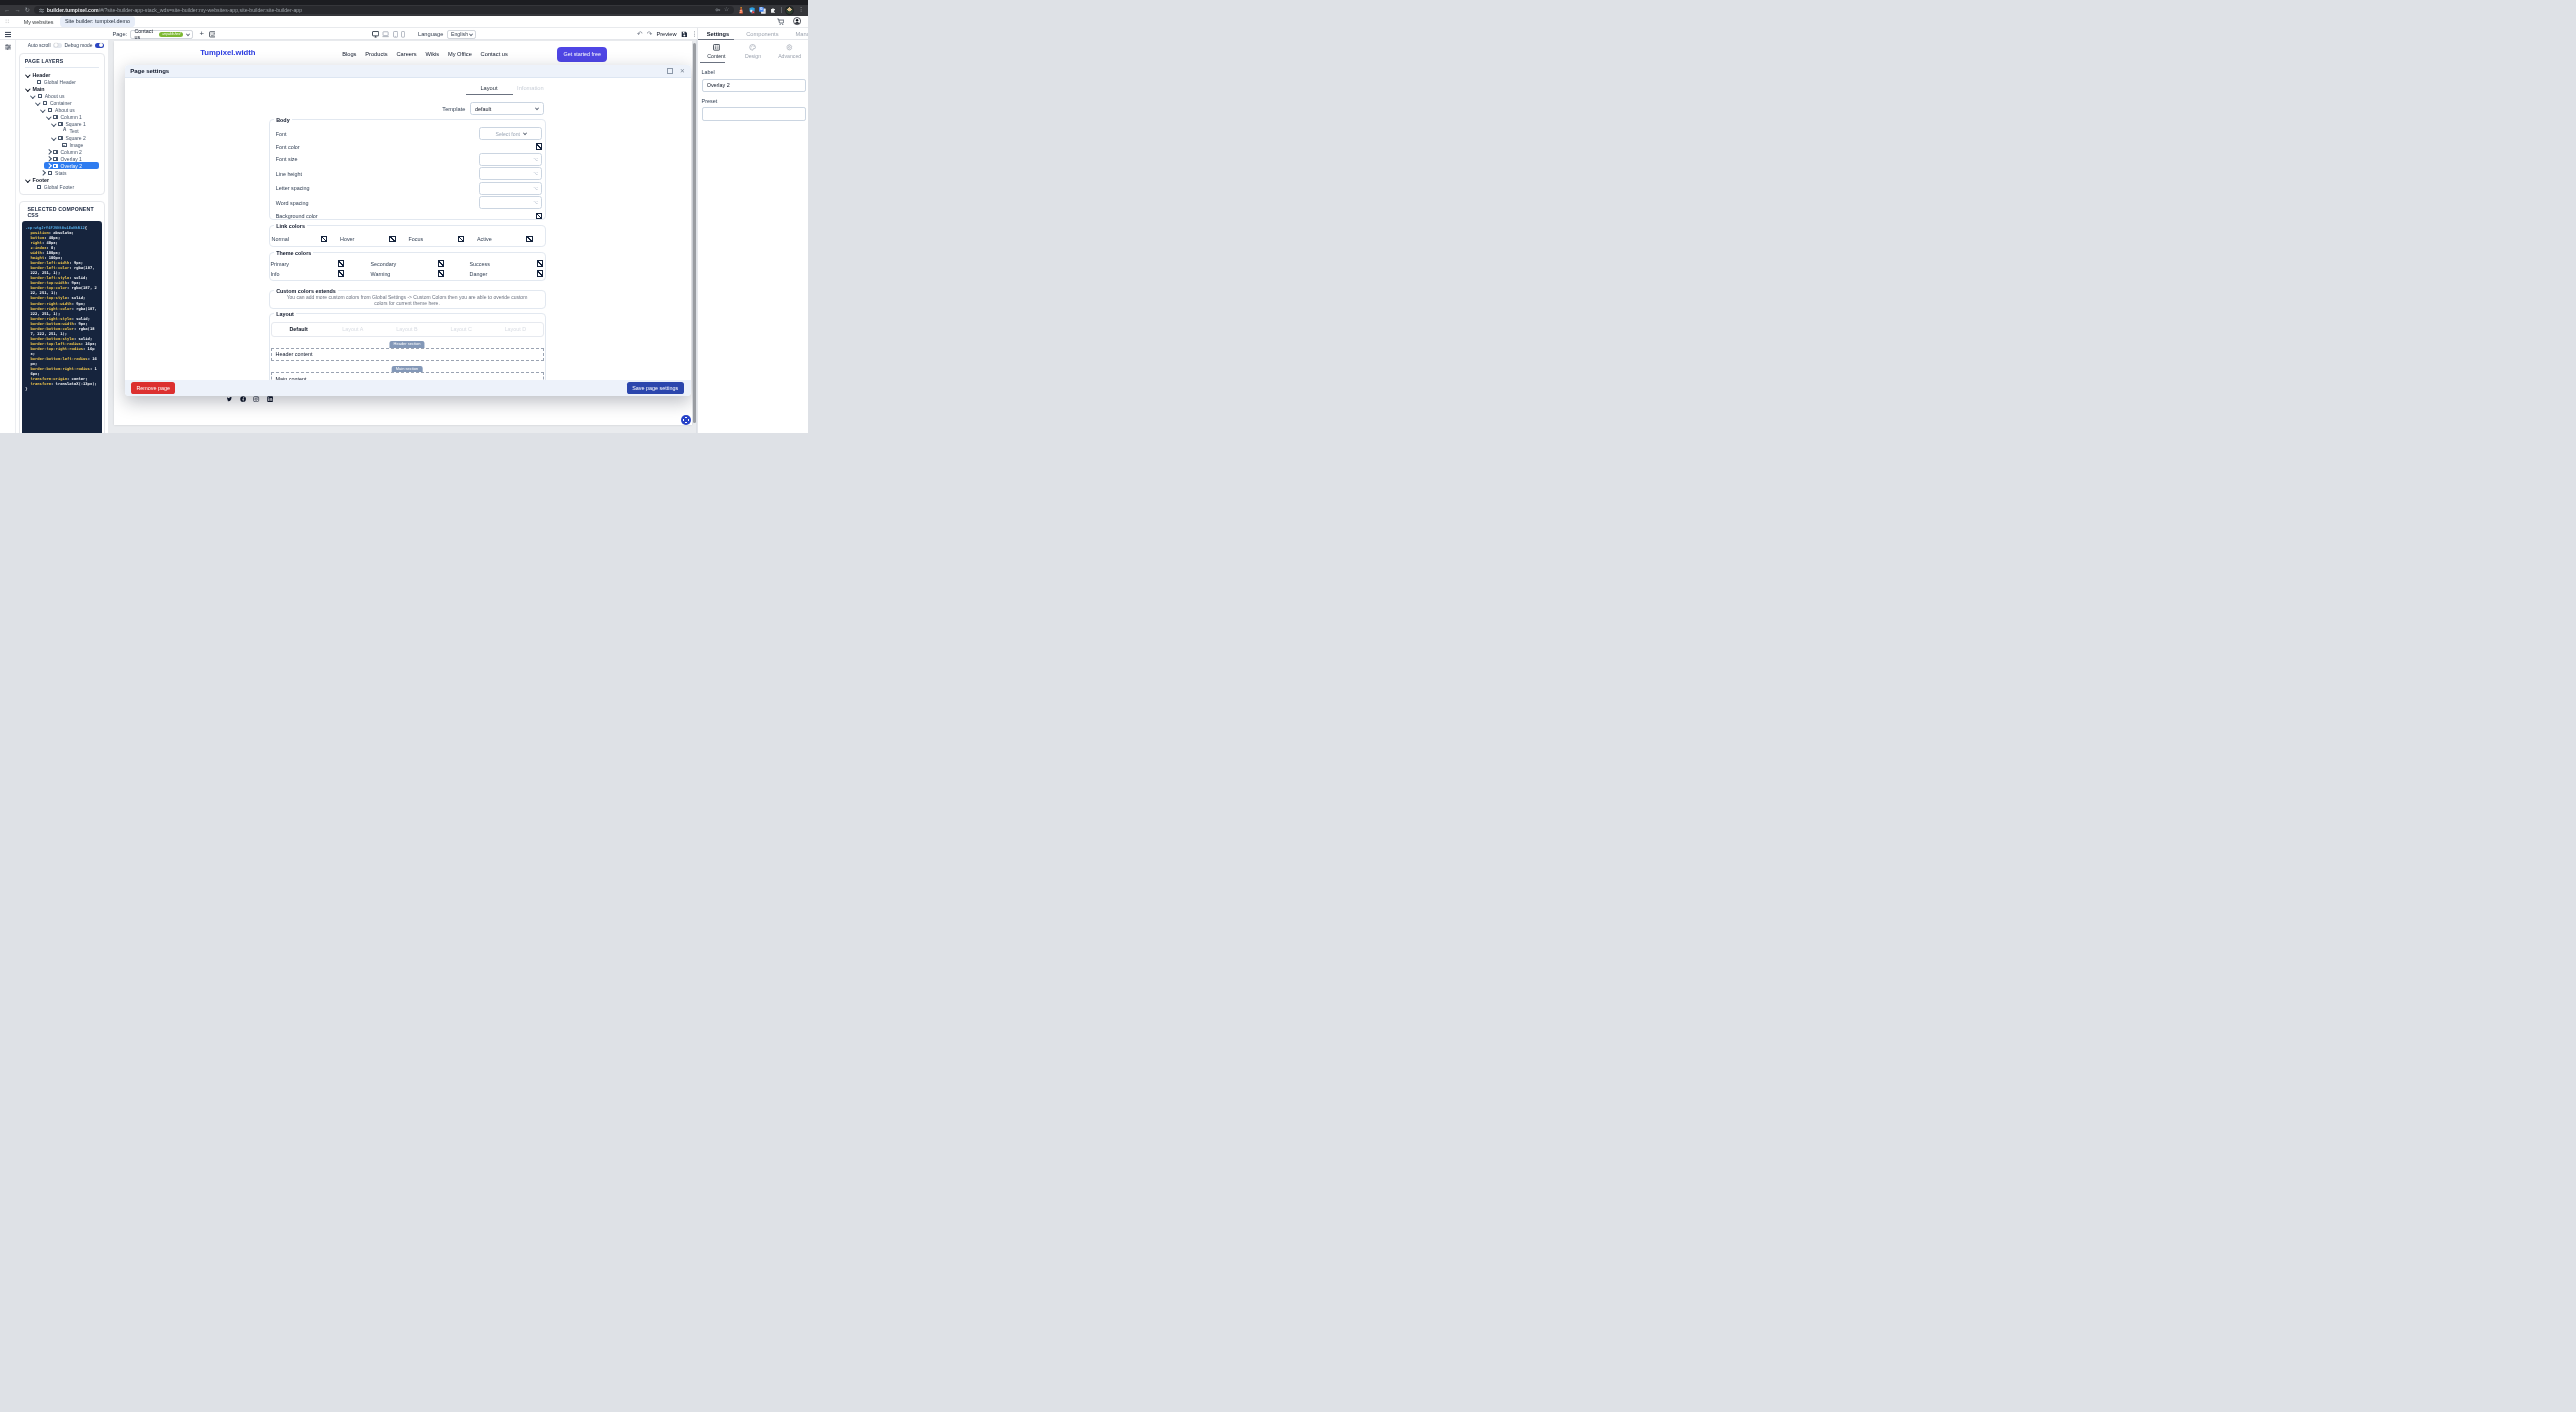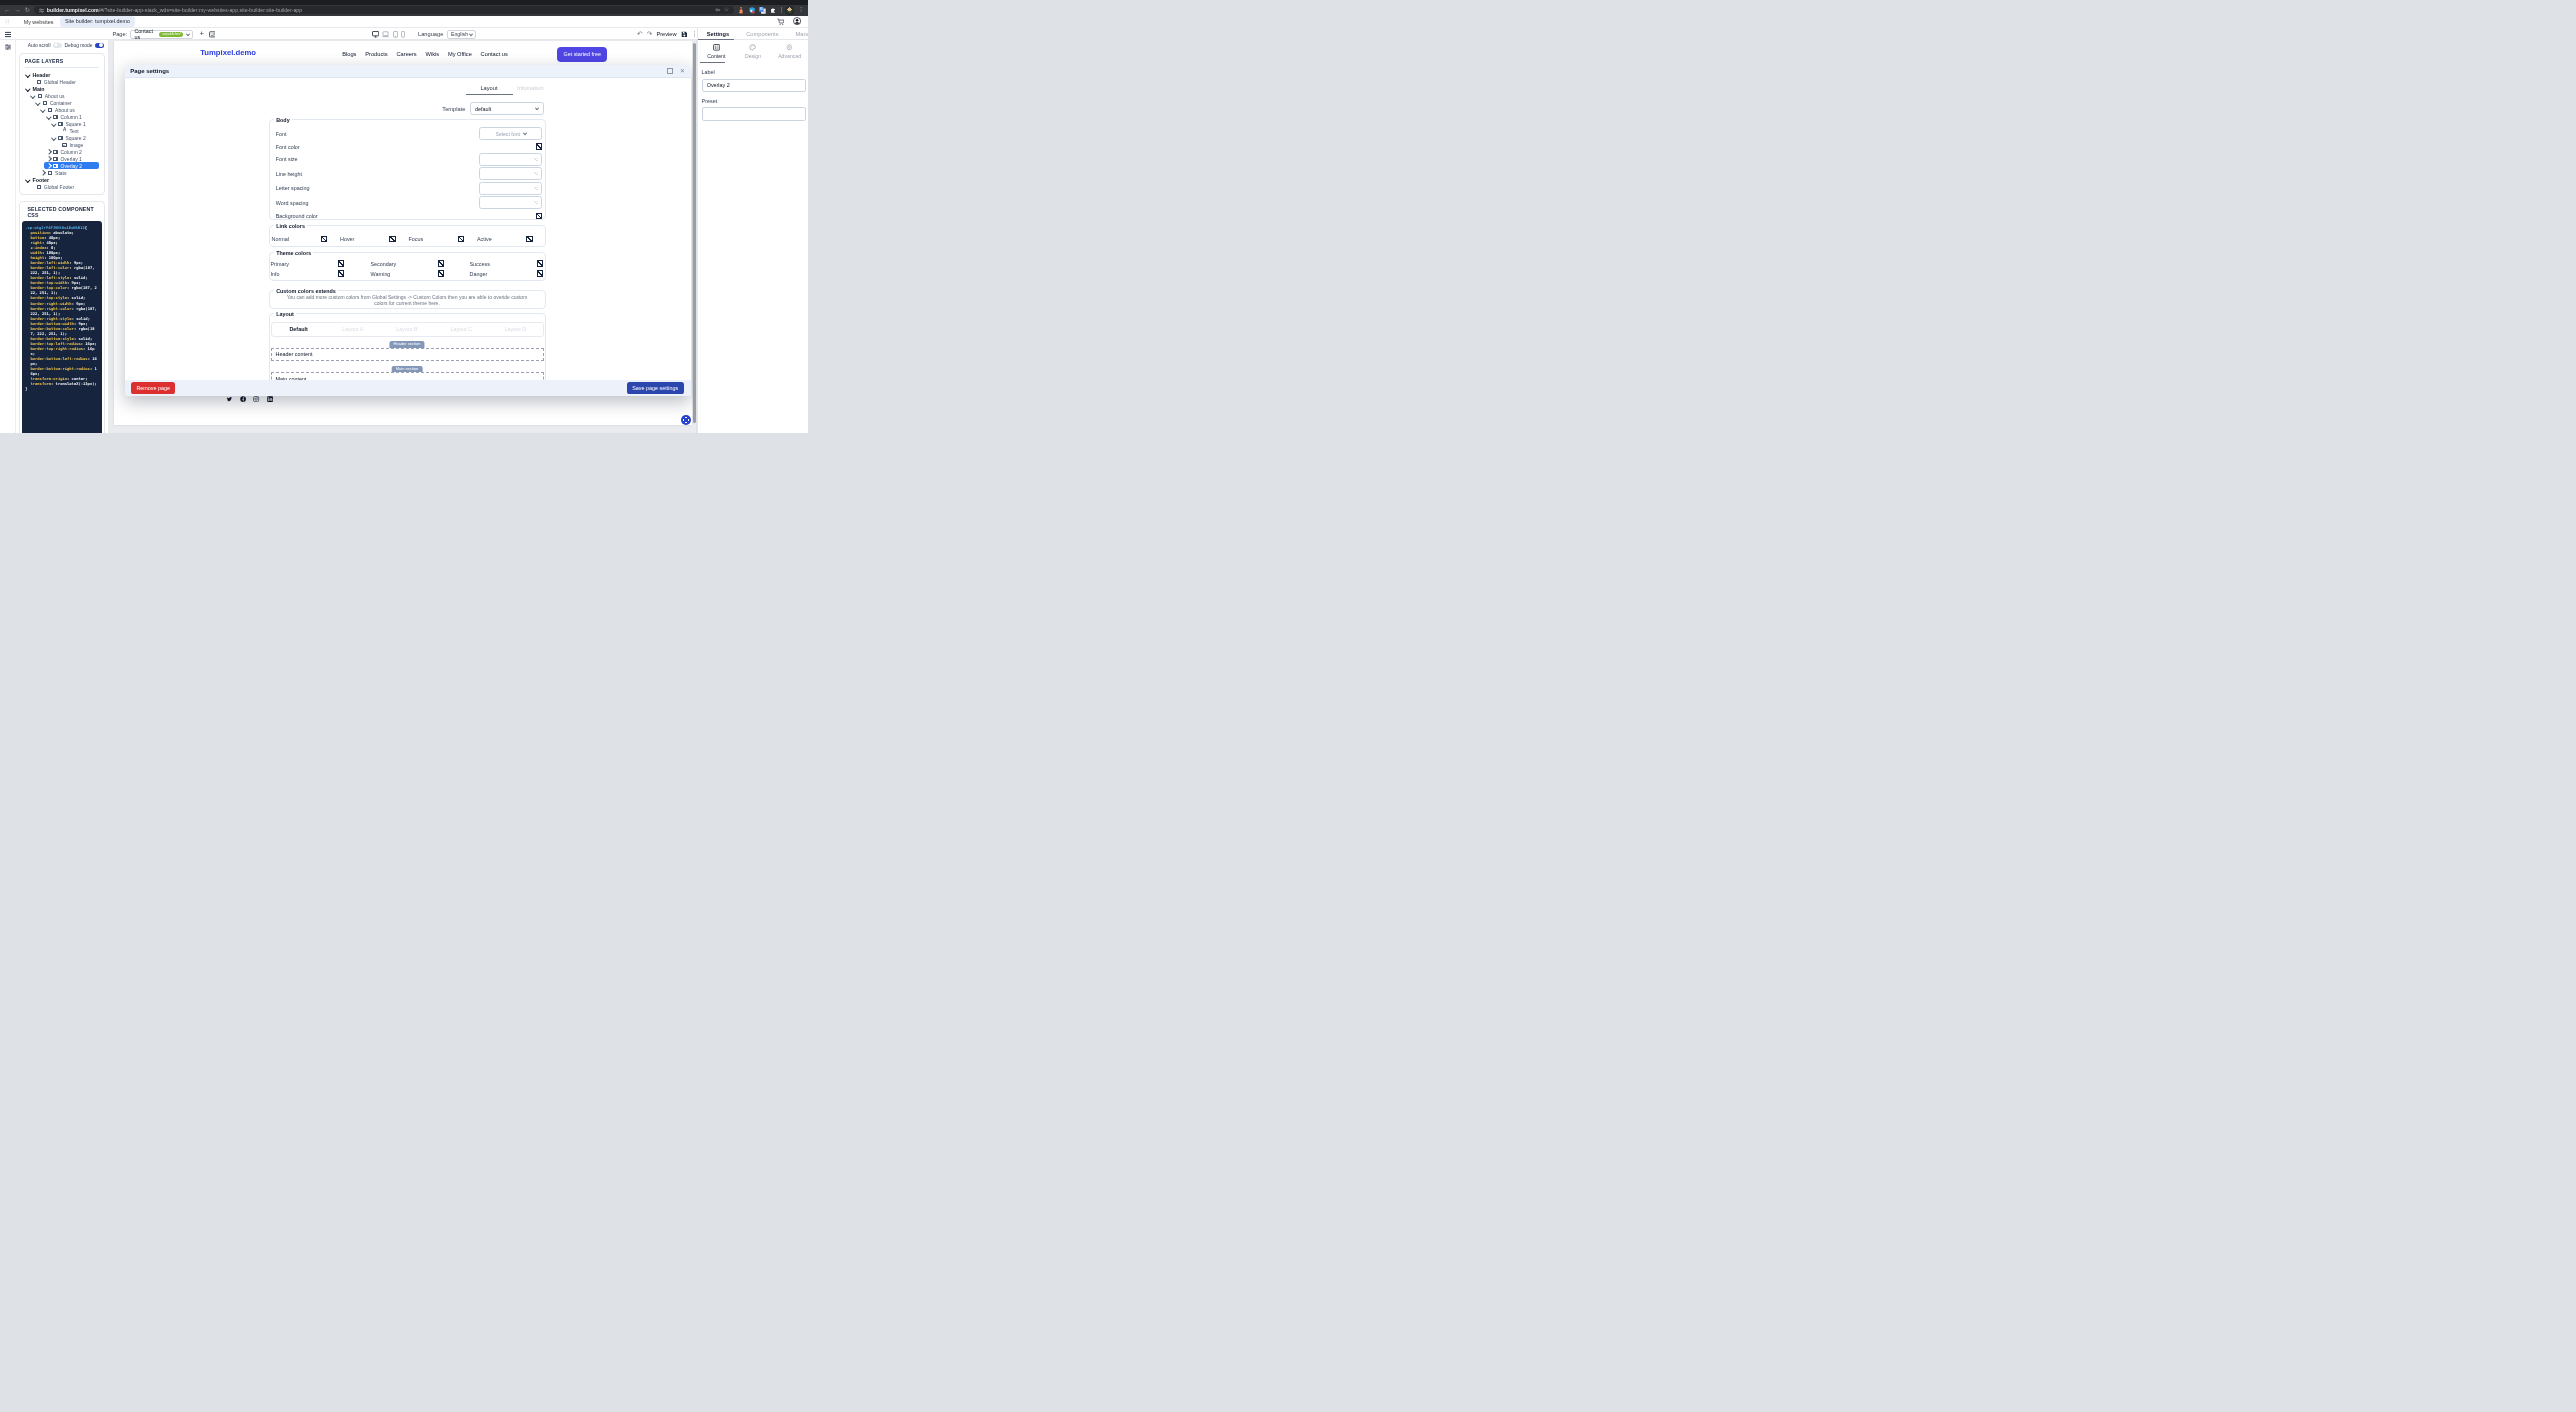--- a/index.html
+++ b/index.html
@@ -443,21 +443,21 @@
             <div class="css-line"><span class="prop">transform-origin</span>: center;</div>
             <div class="css-line"><span class="prop">transform</span>: translateX(-13px);</div>
           </div>
         <div>}</div>
       </div>
     </div>
   </div>
 
   <div id="canvas">
     <div id="page">
-      <div id="site-logo">Tumpixel.demo</div>
+      <div id="site-logo">Tumpixel.width</div>
       <div id="site-nav">
           <span>Blogs</span>
           <span>Products</span>
           <span>Careers</span>
           <span>Wikis</span>
           <span>My Office</span>
           <span>Contact us</span>
         </div>
       <div id="site-cta">Get started free</div>
       <div id="site-social">

